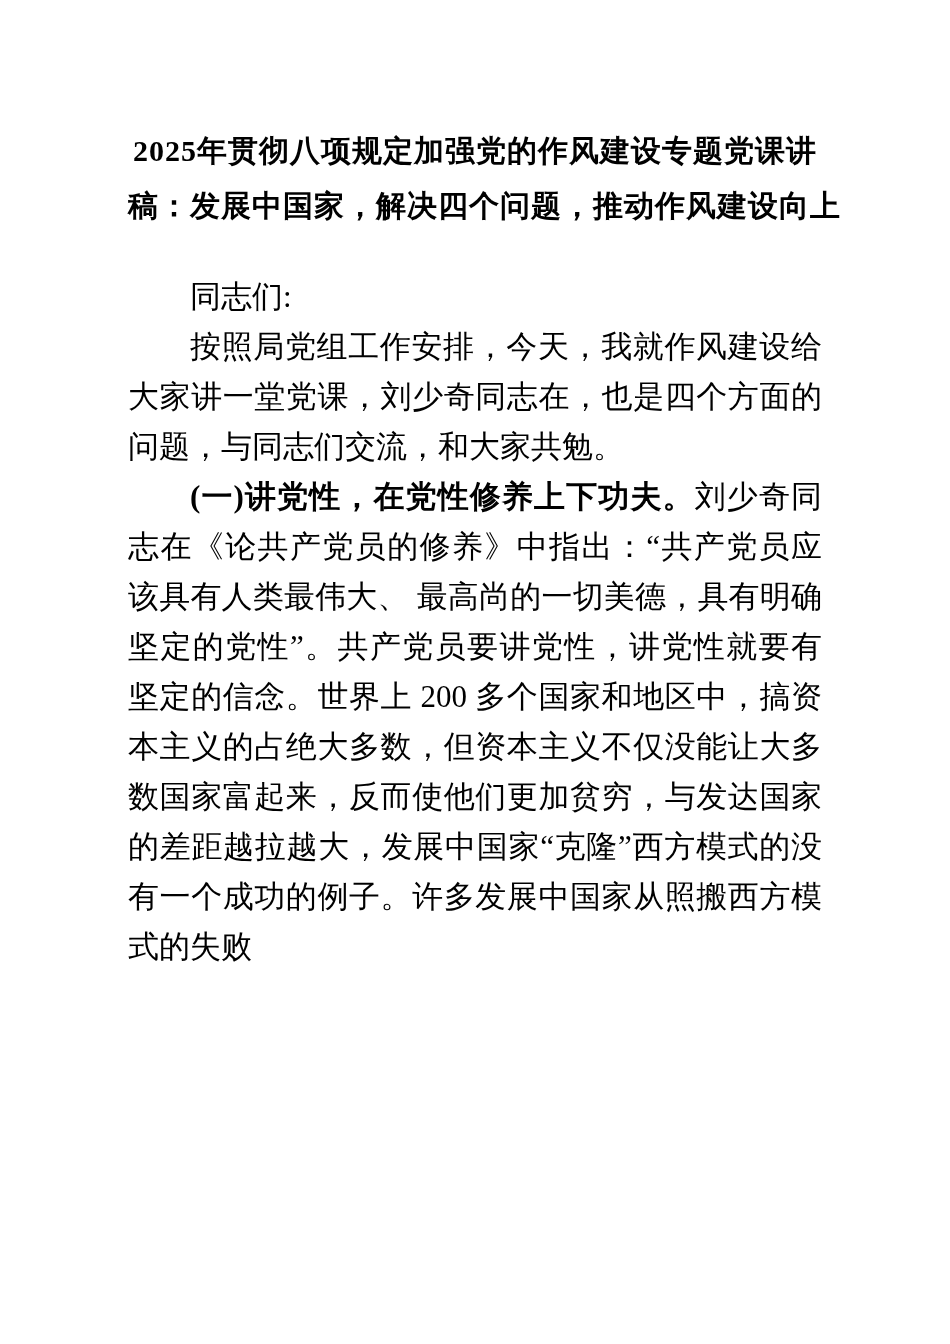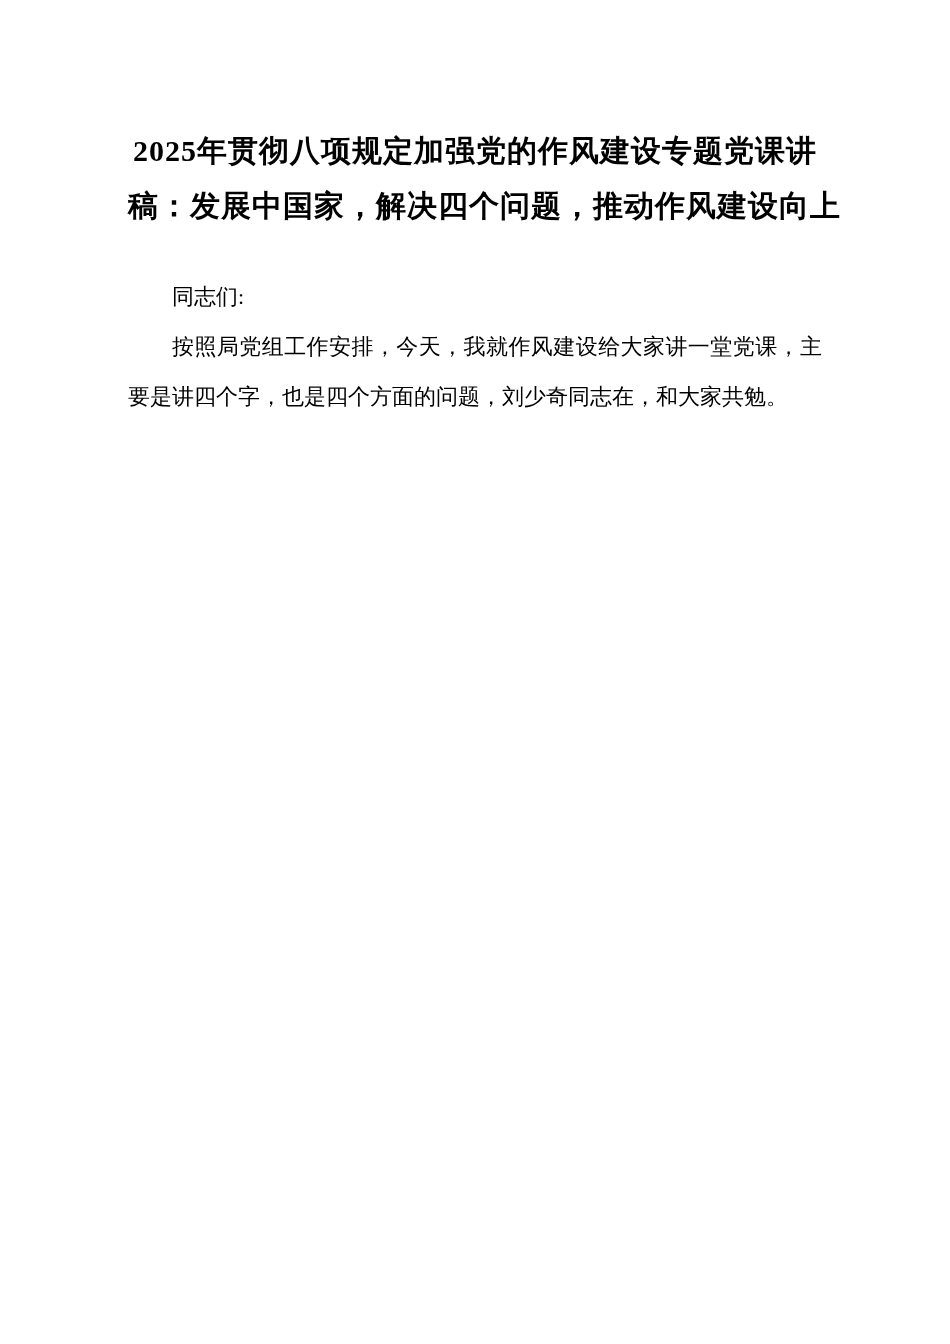--- a/index.html
+++ b/index.html
@@ -22,21 +22,21 @@
     font-weight: bold;
     line-height: 55px;
     text-align: center;
     letter-spacing: 1px;
   }
   .doc-title .title-line {
     white-space: nowrap;
   }
   .content {
     margin-top: 39px;
-    font-size: 22px;
+    font-size: 31px;
     line-height: 50px;
     text-align: justify;
     text-justify: inter-ideograph;
   }
   .para {
     text-indent: 2em;
   }
   .heading {
     font-weight: bold;
     text-indent: 2em;
@@ -50,16 +50,17 @@
 
 <div class="page">
 
   <div class="doc-title">
     <div class="title-line">2025年贯彻八项规定加强党的作风建设专题党课讲</div>
     <div class="title-line">稿：发展中国家，解决四个问题，推动作风建设向上</div>
   </div>
 
   <div class="content">
     <p class="para">同志们:</p>
-    <p class="para">按照局党组工作安排，今天，我就作风建设给大家讲一堂党课，主要是讲四个字，也是四个方面的问题，刘少奇同志在，和大家共勉。</p>
+    <p class="para">按照局党组工作安排，今天，我就作风建设给大家讲一堂党课，刘少奇同志在，也是四个方面的问题，与同志们交流，和大家共勉。</p>
+    <p class="para"><span class="lead">(一)讲党性，在党性修养上下功夫。</span><span>刘少奇同志在《论共产党员的修养》中指出：“共产党员应该具有人类最伟大、 最高尚的一切美德，具有明确坚定的党性”。共产党员要讲党性，讲党性就要有坚定的信念。世界上 200 多个国家和地区中，搞资本主义的占绝大多数，但资本主义不仅没能让大多数国家富起来，反而使他们更加贫穷，与发达国家的差距越拉越大，发展中国家“克隆”西方模式的没有一个成功的例子。许多发展中国家从照搬西方模式的失败</span></p>
   </div>
 
 </div>
 
 </body></html>

